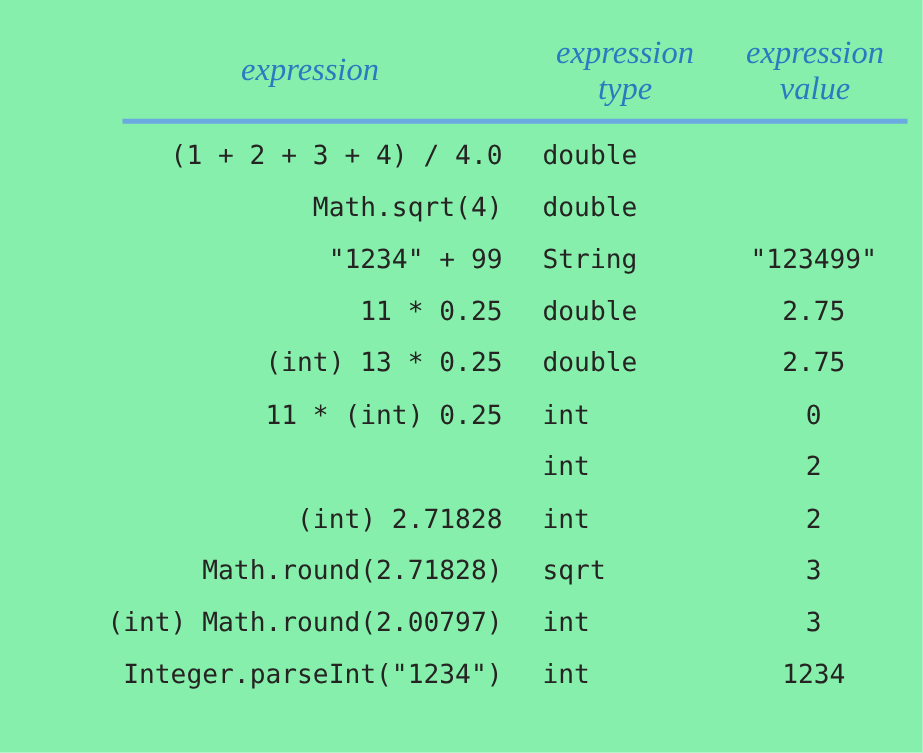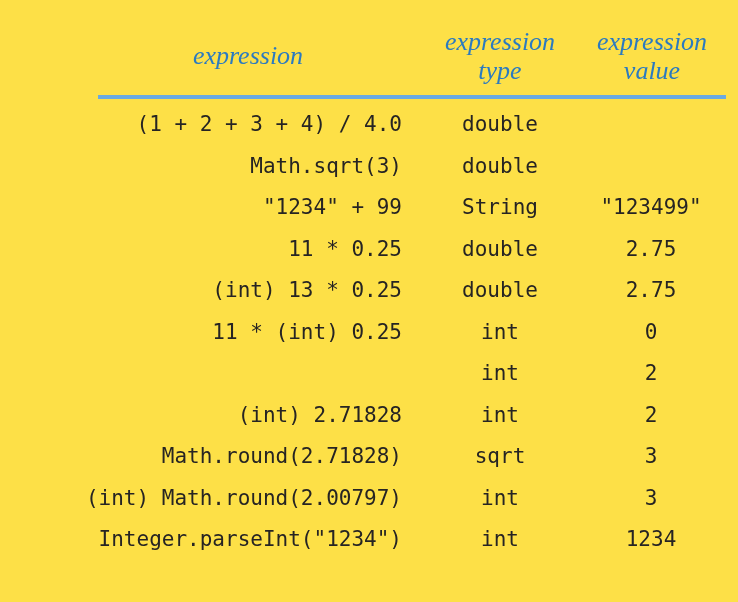--- a/index.html
+++ b/index.html
@@ -12,21 +12,21 @@
     height: 602px;
     overflow: hidden;
     font-family: "Liberation Sans", sans-serif;
     -webkit-font-smoothing: antialiased;
   }
 
   #table-figure {
     position: relative;
     width: 738px;
     height: 602px;
-    background: #fde047;
+    background: #86efac;
   }
 
   
   .header-row {
     position: absolute;
     left: 0;
     top: 26px;
     width: 738px;
     height: 62px;
   }
@@ -89,21 +89,21 @@
     white-space: pre;
   }
   .cell.expr {
     left: 10px;
     width: 392px;
     text-align: right;
   }
   .cell.type {
     left: 434px;
     width: 132px;
-    text-align: center;
+    text-align: left;
   }
   .cell.value {
     left: 586px;
     width: 130px;
     text-align: center;
   }
 
   
   .caption-sliver {
     position: absolute;
@@ -143,21 +143,21 @@
   <div class="rule"></div>
 
   <div class="rows">
 
     <div class="row">
       <div class="cell expr">(1 + 2 + 3 + 4) / 4.0</div>
       <div class="cell type">double</div>
     </div>
 
     <div class="row">
-      <div class="cell expr">Math.sqrt(3)</div>
+      <div class="cell expr">Math.sqrt(4)</div>
       <div class="cell type">double</div>
     </div>
 
     <div class="row">
       <div class="cell expr">"1234" + 99</div>
       <div class="cell type">String</div>
       <div class="cell value">"123499"</div>
     </div>
 
     <div class="row">

